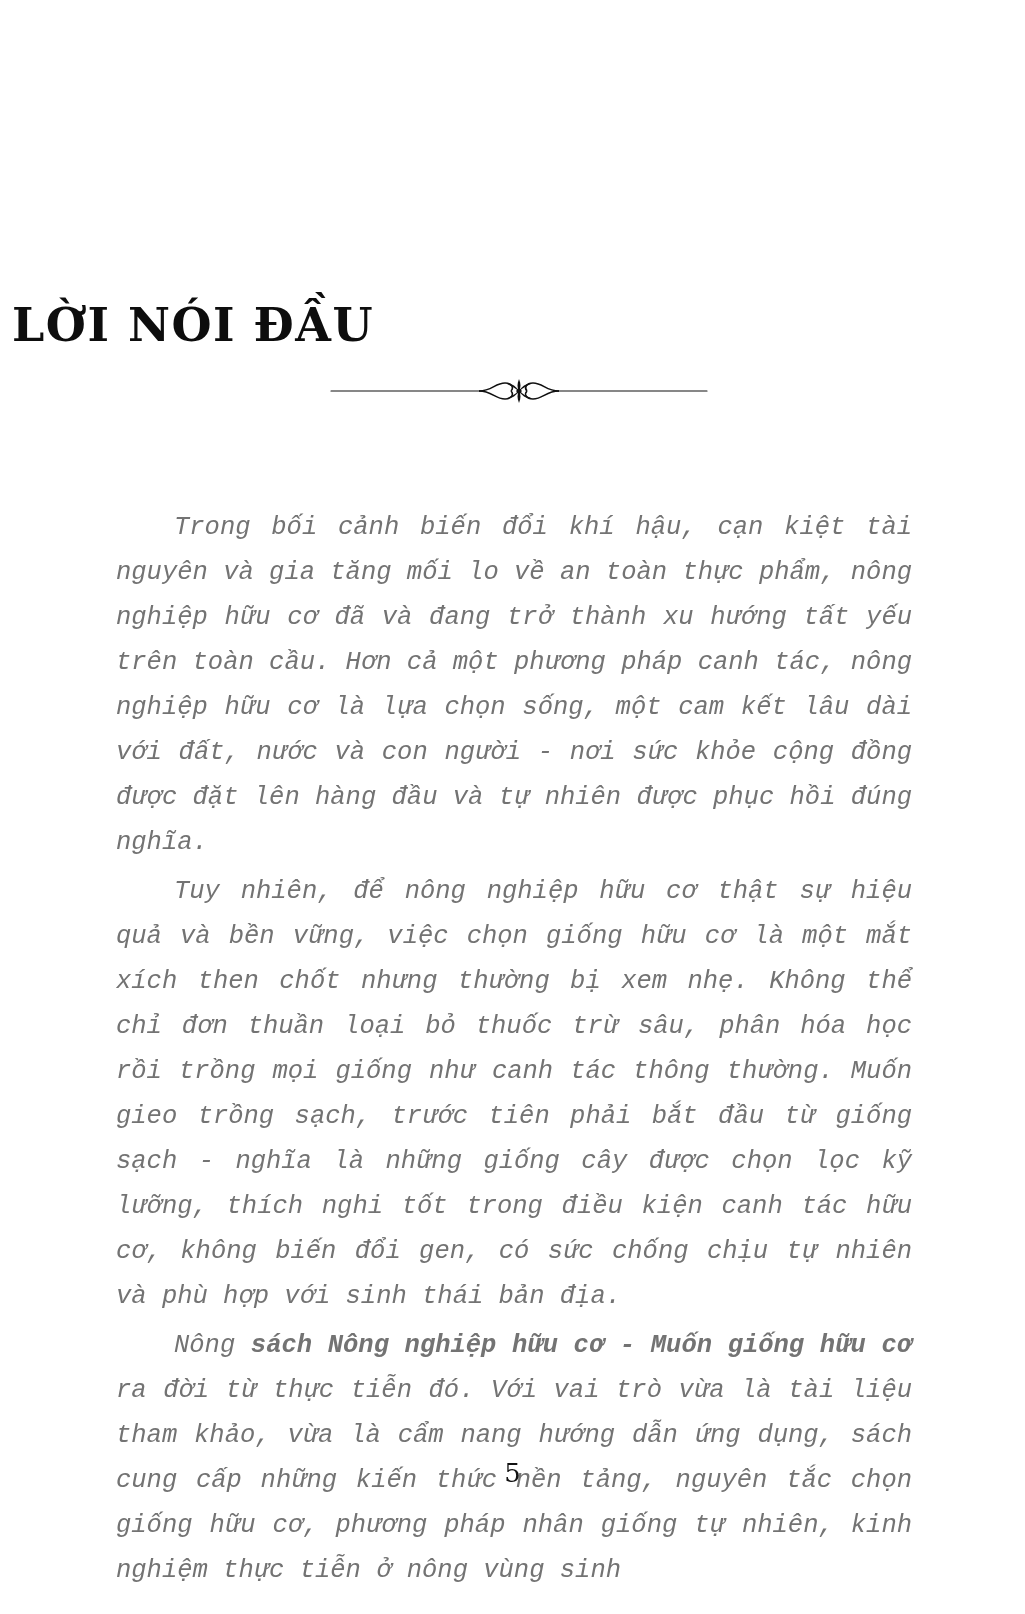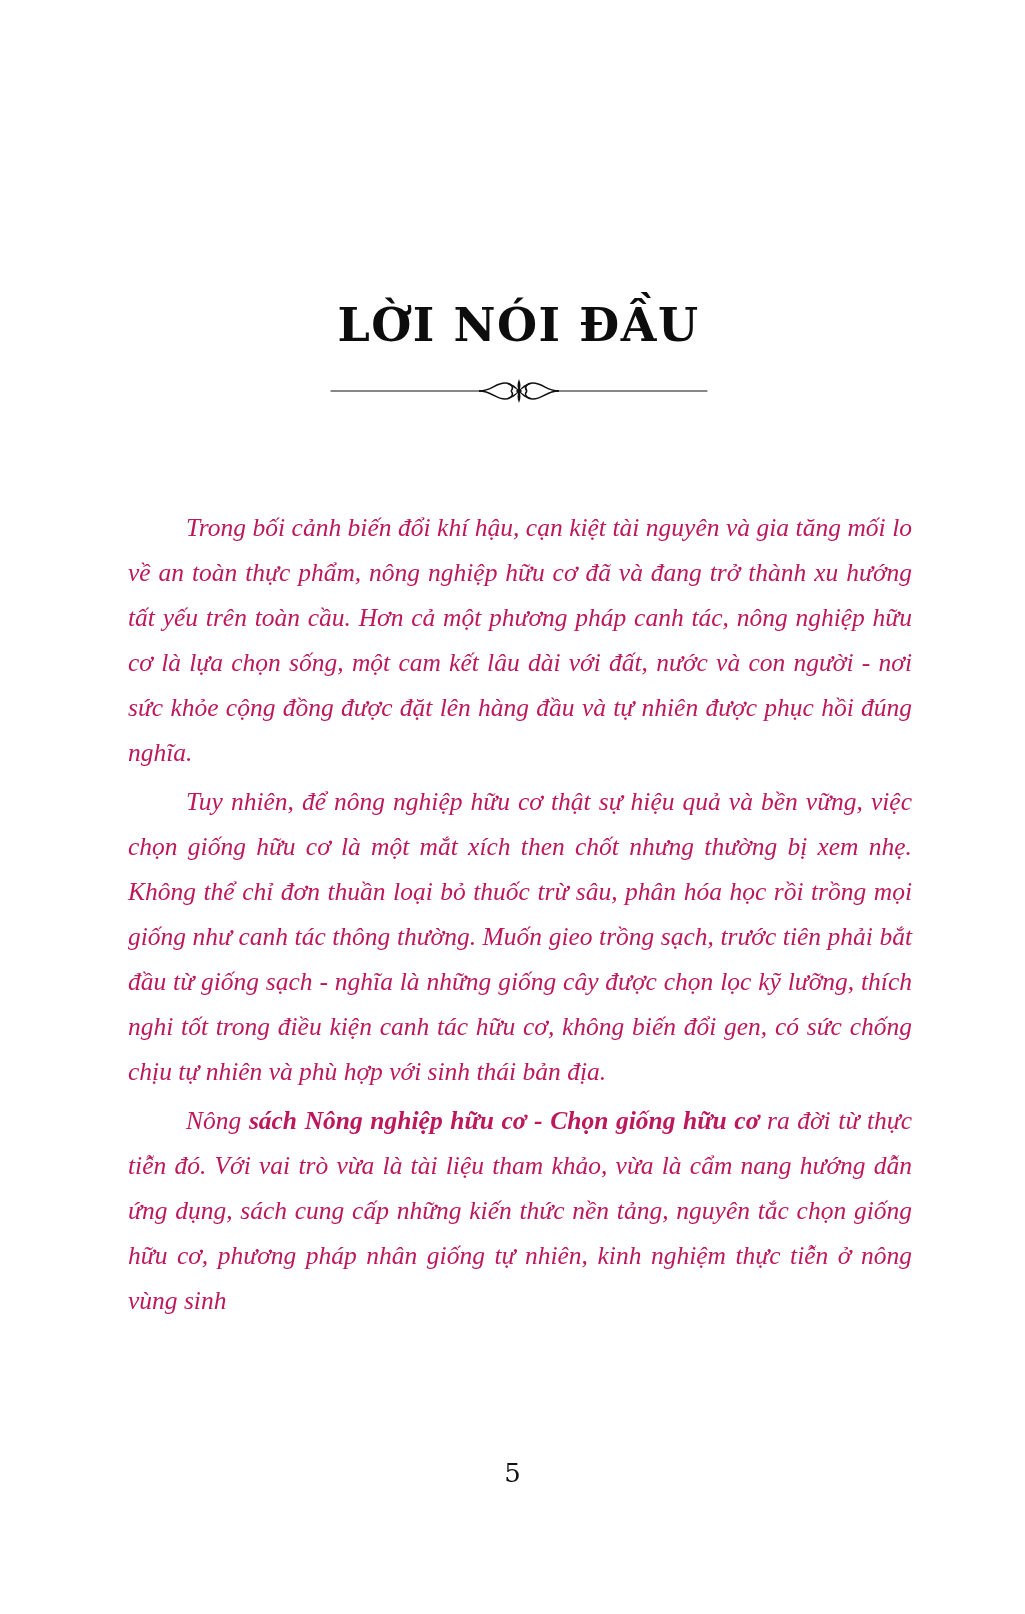--- a/index.html
+++ b/index.html
@@ -21,21 +21,21 @@
     inset: 0;
     background: #ffffff;
   }
 
   
   .title-block {
     position: absolute;
     top: 300px;
     left: 12px;
     right: 0;
-    text-align: center;
+    text-align: left;
   }
 
   .page-heading {
     font-family: "DejaVu Serif", "Liberation Serif", serif;
     font-weight: 700;
     font-size: 46px;
     letter-spacing: 1.5px;
     color: #0d0d0d;
     margin: 0;
     line-height: 1.1;
@@ -52,28 +52,28 @@
 
   
   .content {
     position: absolute;
     top: 505px;
     left: 112px;
     width: 800px;
   }
 
   .para {
-    font-family: Liberation Serif, serif;
+    font-family: Liberation Mono, monospace;
     font-style: italic;
     font-size: 25.5px;
     line-height: 45px;
     text-align: justify;
     text-indent: 58px;
-    margin: 0 0 4px 16px;
-    color: #be185d;
+    margin: 0 0 4px 4px;
+    color: #737373;
     -webkit-hyphens: none;
     hyphens: none;
   }
 
   .para b {
     font-weight: 700;
     font-style: italic;
   }
 
   
@@ -113,18 +113,18 @@
         <path d="M190 8 C188 13 188 17 190 20 C192 17 192 13 190 8 Z" fill="#111"></path>
         <path d="M190 32 C188 27 188 23 190 20 C192 23 192 27 190 32 Z" fill="#111"></path>
         <circle cx="190" cy="20" r="2.6" fill="#111"></circle>
       </svg>
     </div>
   </div>
 
   <div class="content">
     <p class="para">Trong bối cảnh biến đổi khí hậu, cạn kiệt tài nguyên và gia tăng mối lo về an toàn thực phẩm, nông nghiệp hữu cơ đã và đang trở thành xu hướng tất yếu trên toàn cầu. Hơn cả một phương pháp canh tác, nông nghiệp hữu cơ là lựa chọn sống, một cam kết lâu dài với đất, nước và con người - nơi sức khỏe cộng đồng được đặt lên hàng đầu và tự nhiên được phục hồi đúng nghĩa.</p>
     <p class="para">Tuy nhiên, để nông nghiệp hữu cơ thật sự hiệu quả và bền vững, việc chọn giống hữu cơ là một mắt xích then chốt nhưng thường bị xem nhẹ. Không thể chỉ đơn thuần loại bỏ thuốc trừ sâu, phân hóa học rồi trồng mọi giống như canh tác thông thường. Muốn gieo trồng sạch, trước tiên phải bắt đầu từ giống sạch - nghĩa là những giống cây được chọn lọc kỹ lưỡng, thích nghi tốt trong điều kiện canh tác hữu cơ, không biến đổi gen, có sức chống chịu tự nhiên và phù hợp với sinh thái bản địa.</p>
-    <p class="para"><span>Nông </span><b>sách Nông nghiệp hữu cơ - Chọn giống hữu cơ</b><span> ra đời từ thực tiễn đó. Với vai trò vừa là tài liệu tham khảo, vừa là cẩm nang hướng dẫn ứng dụng, sách cung cấp những kiến thức nền tảng, nguyên tắc chọn giống hữu cơ, phương pháp nhân giống tự nhiên, kinh nghiệm thực tiễn ở nông vùng sinh</span></p>
+    <p class="para"><span>Nông </span><b>sách Nông nghiệp hữu cơ - Muốn giống hữu cơ</b><span> ra đời từ thực tiễn đó. Với vai trò vừa là tài liệu tham khảo, vừa là cẩm nang hướng dẫn ứng dụng, sách cung cấp những kiến thức nền tảng, nguyên tắc chọn giống hữu cơ, phương pháp nhân giống tự nhiên, kinh nghiệm thực tiễn ở nông vùng sinh</span></p>
   </div>
 
   <div class="folio">5</div>
 
 </div>
 
 </body></html>

